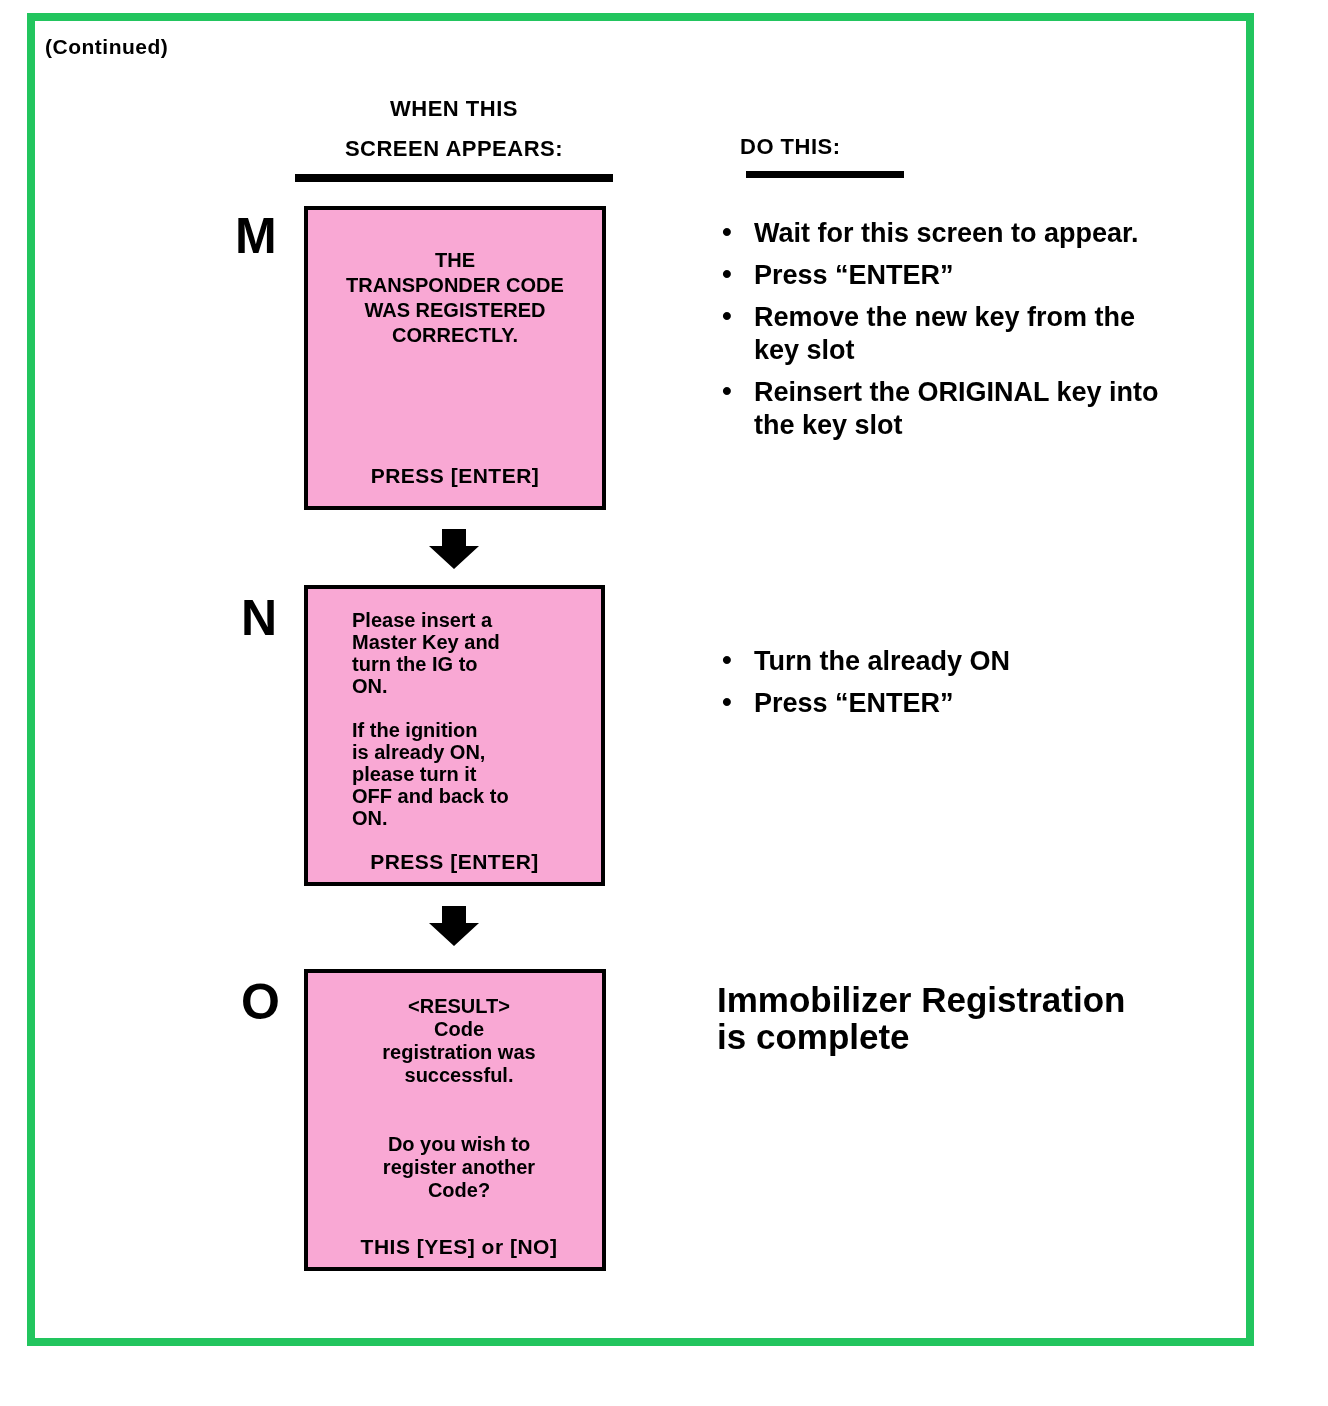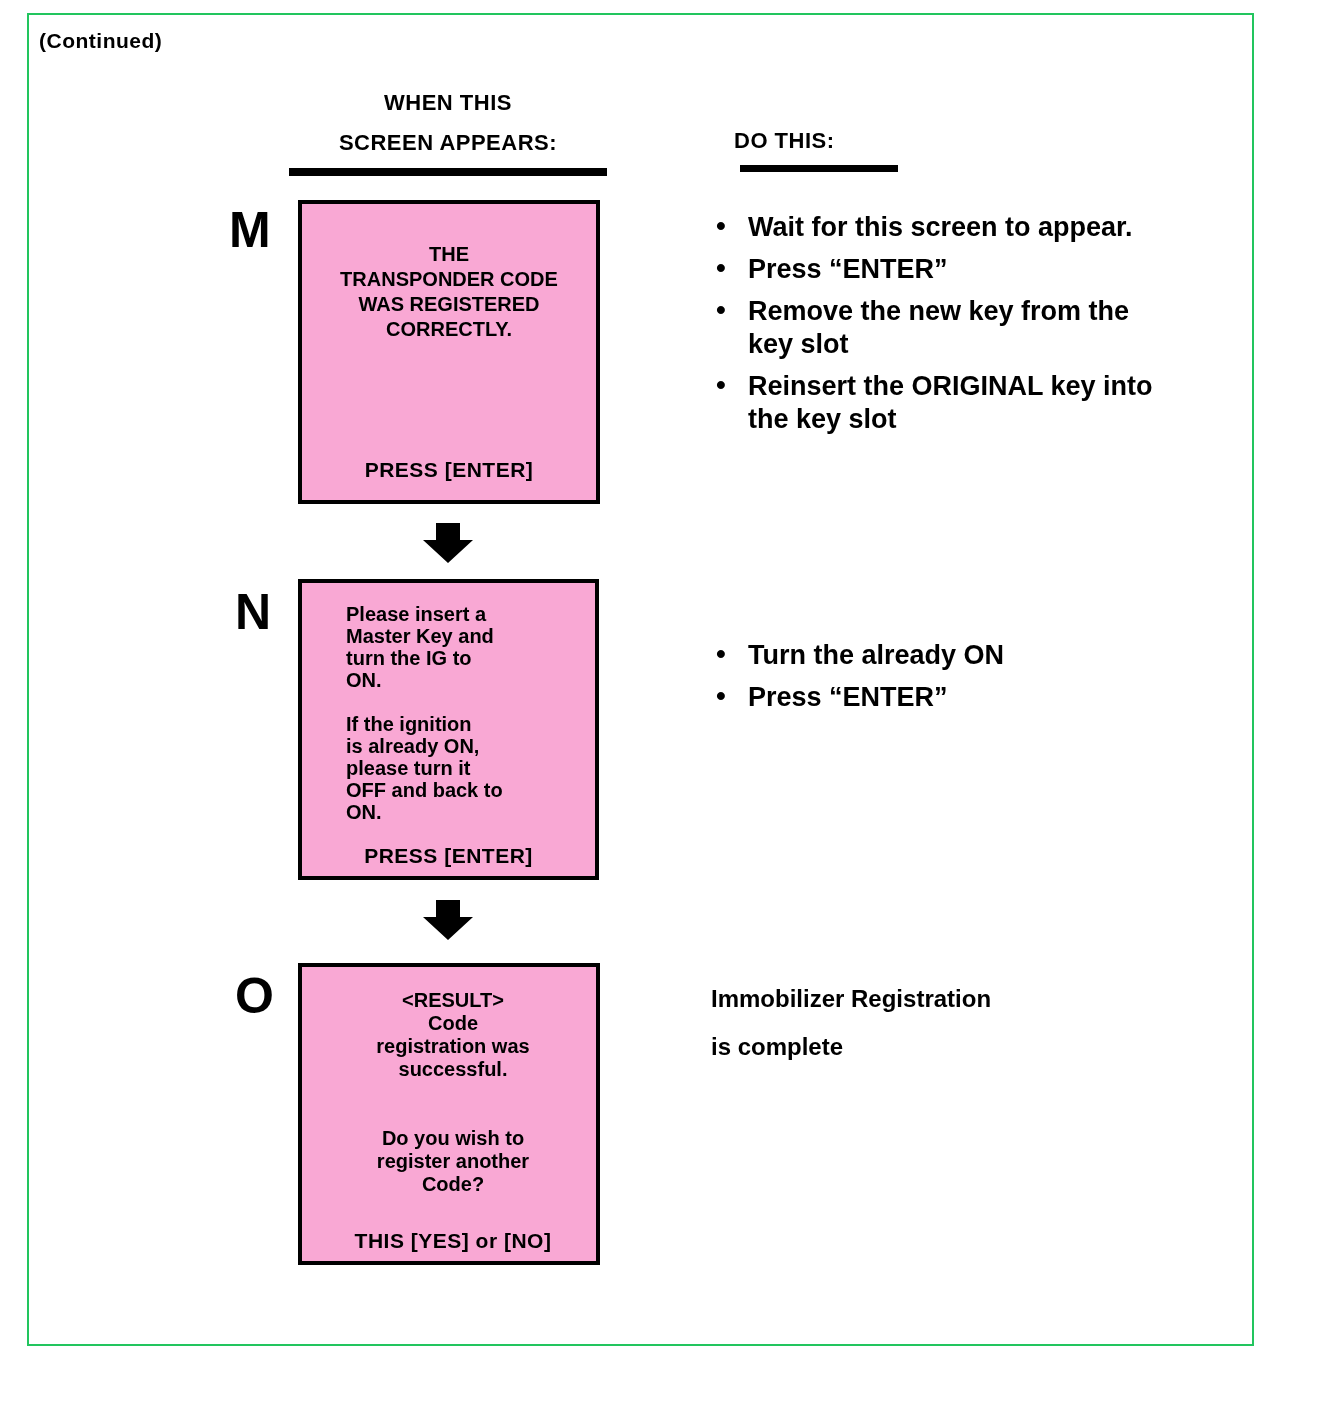--- a/index.html
+++ b/index.html
@@ -11,21 +11,21 @@
     background: #ffffff;
     color: #000000;
     font-family: "Liberation Sans", "DejaVu Sans", sans-serif;
     font-weight: 700;
     overflow: hidden;
   }
   .frame {
     position: absolute;
     left: 27px; top: 13px;
     width: 1227px; height: 1333px;
-    border: 2px solid #22c55e;
+    border: 8px solid #22c55e;
   }
   .continued {
     position: absolute;
     left: 10px; top: 14px;
     font-size: 21px;
     letter-spacing: 0.5px;
   }
   .hdr-left {
     position: absolute;
     left: 254px; top: 68px;
@@ -124,22 +124,22 @@
     content: "\2022";
     position: absolute;
     left: -32px;
     top: -2px;
     font-size: 28px;
   }
   .o-note {
     position: absolute;
     left: 682px; top: 960px;
     width: 460px;
-    font-size: 24px;
-    line-height: 48px;
+    font-size: 35px;
+    line-height: 37px;
     white-space: pre-line;
   }
 </style>
 </head>
 <body>
 
 <div class="page">
   <div class="frame">
 
     <div class="continued">(Continued)</div>

